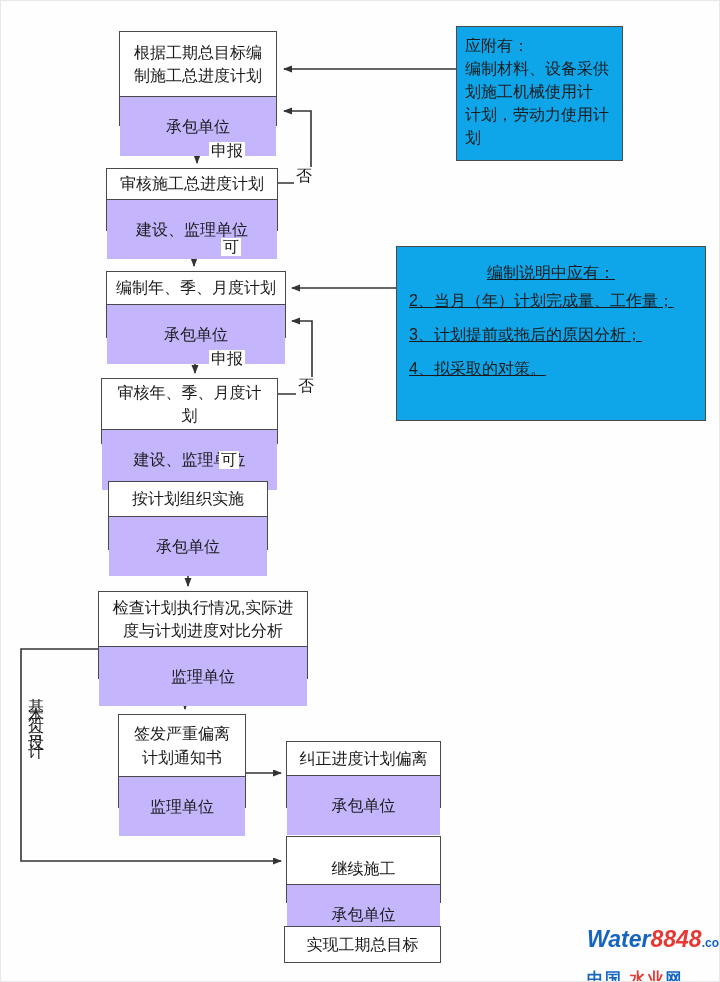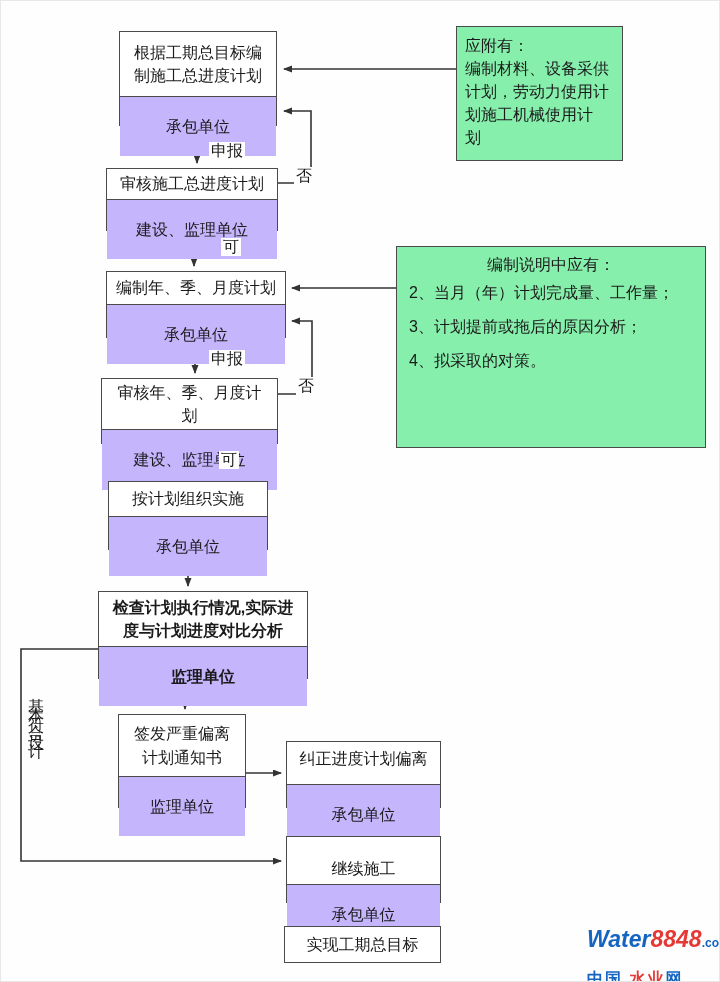--- a/index.html
+++ b/index.html
@@ -55,47 +55,48 @@
   .b1  { left:118px; top:30px;  width:158px; height:95px; }
   .b1 .title { height:64px; flex:0 0 64px; }
   .b2  { left:105px; top:167px; width:172px; height:63px; }
   .b2 .title { flex:0 0 30px; }
   .b3  { left:105px; top:270px; width:180px; height:67px; }
   .b3 .title { flex:0 0 32px; }
   .b4  { left:100px; top:377px; width:177px; height:66px; }
   .b4 .title { flex:0 0 32px; }
   .b5  { left:107px; top:480px; width:160px; height:69px; }
   .b5 .title { flex:0 0 34px; }
-  .b6  { left:97px;  top:590px; width:210px; height:88px;font-weight:bold; }
+  .b6  { left:97px;  top:590px; width:210px; height:88px; }
   .b6 .title { flex:0 0 54px; }
   .b7  { left:117px; top:713px; width:128px; height:94px; }
   .b7 .title { flex:0 0 61px; }
-  .b8  { left:285px; top:740px; width:155px; height:67px;gap:9px; }
+  .b8  { left:285px; top:740px; width:155px; height:67px; }
   .b8 .title { flex:0 0 33px; }
   .b9  { left:285px; top:835px; width:155px; height:67px; }
   .b9 .title { flex:0 0 31px;margin-top:16px; }
   .b10 { left:283px; top:925px; width:157px; height:37px; }
   .b10 .title { flex:1; }
 
   
   .note {
     position: absolute;
     border: 1.5px solid #4a4a4a;
-    background: #86efac;
+    background: #0ea5e9;
     font-size: 16px;
     color: #1a1a1a;
   }
   .note-attach {
     left: 455px; top: 25px; width: 167px; height: 135px;
     padding: 7px 8px;
     line-height: 23px;
   }
   .note-explain {
-    left: 395px; top: 245px; width: 310px; height: 202px;
-    padding: 8px 10px;
+    left: 395px; top: 245px; width: 310px; height: 175px;
+    padding: 16px 10px;
+    text-decoration: underline;
   }
   .note-explain .ntitle {
     text-align: center;
     line-height: 20px;
     margin-bottom: 8px;
   }
   .note-explain .nitem {
     line-height: 20px;
     margin-bottom: 14px;
     padding-left: 2px;
@@ -215,22 +216,22 @@
     <div class="unit">承包单位</div>
   </div>
 
   <div class="fbox b10">
     <div class="title">实现工期总目标</div>
   </div>
 
   <div class="note note-attach">
     <div>应附有：</div>
     <div>编制材料、设备采供</div>
+    <div>划施工机械使用计</div>
     <div>计划，劳动力使用计</div>
-    <div>划施工机械使用计</div>
     <div>划</div>
   </div>
 
   <div class="note note-explain">
     <div class="ntitle">编制说明中应有：</div>
     <div class="nitem">2、当月（年）计划完成量、工作量；</div>
     <div class="nitem">3、计划提前或拖后的原因分析；</div>
     <div class="nitem">4、拟采取的对策。</div>
   </div>
 

